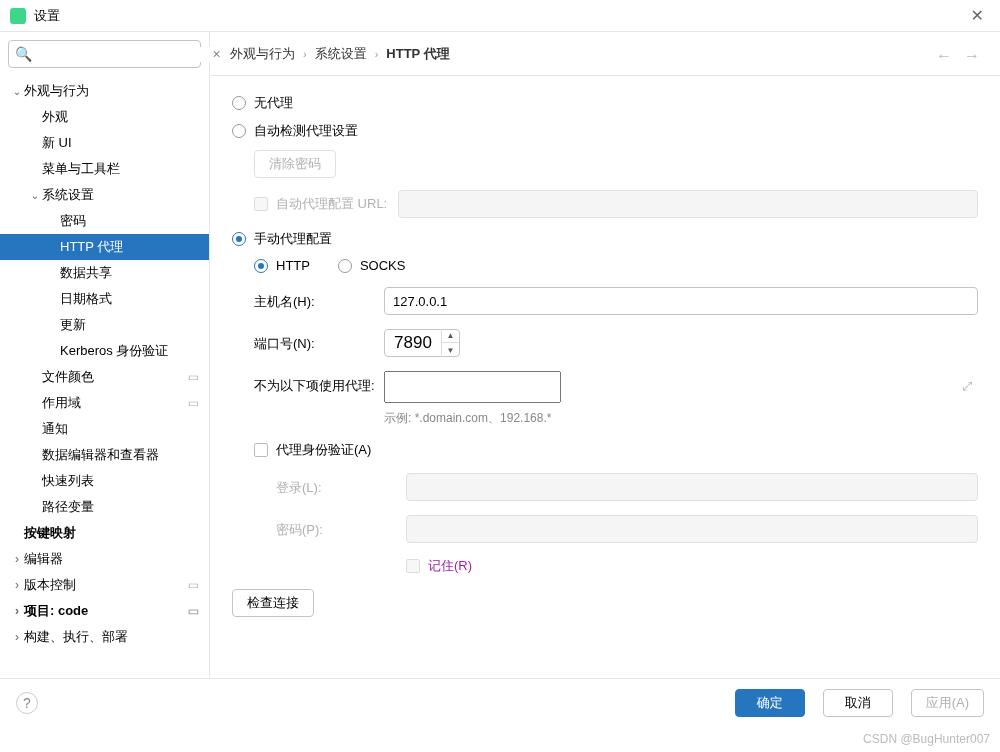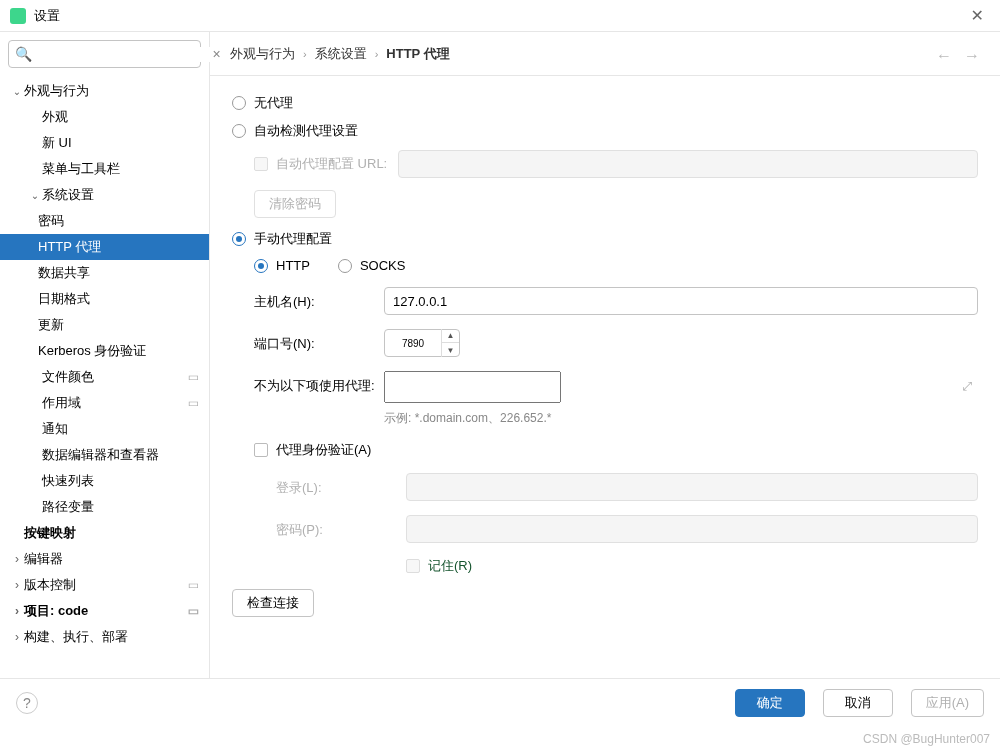--- a/index.html
+++ b/index.html
@@ -25,21 +25,21 @@
 .tree { flex: 1; overflow-y: auto; padding: 2px 0; }
 .tree-item { display: flex; align-items: center; height: 26px; padding-left: 10px; cursor: pointer; white-space: nowrap; }
 .tree-item.selected { background: #2675bf; color: #fff; }
 .tree-caret { width: 14px; font-size: 10px; color: #666; display: inline-flex; justify-content: center; }
 .tree-caret.open::before { content: "⌄"; }
 .tree-caret.closed::before { content: "›"; font-size: 12px; }
 .tree-item.selected .tree-caret { color: #fff; }
 .tree-item.bold { font-weight: 600; }
 .indent-0 { padding-left: 10px; }
 .indent-1 { padding-left: 28px; }
-.indent-2 { padding-left: 24px; text-align: center; }
+.indent-2 { padding-left: 46px; text-align: center; }
 .tree-badge { margin-left: auto; margin-right: 10px; color: #aaa; font-size: 12px; }
 
 
 .content { flex: 1; display: flex; flex-direction: column; overflow: hidden; }
 .breadcrumb { display: flex; align-items: center; height: 44px; padding: 0 20px; border-bottom: 1px solid #e6e6e6; }
 .breadcrumb .crumb { color: #333; }
 .breadcrumb .sep { margin: 0 8px; color: #999; font-size: 11px; }
 .breadcrumb .current { font-weight: 600; }
 .nav-arrows { margin-left: auto; display: flex; gap: 12px; color: #bbb; font-size: 16px; }
 
@@ -63,21 +63,21 @@
 
 button.btn { border: 1px solid #c4c4c4; background: #fff; border-radius: 4px; height: 28px; padding: 0 14px; font-size: 13px; cursor: pointer; }
 button.btn:disabled { color: #b0b0b0; border-color: #e0e0e0; }
 button.btn.primary { background: #2675bf; color: #fff; border-color: #2675bf; }
 
 .form-row { display: flex; align-items: flex-start; margin-bottom: 14px; }
 .form-label { width: 130px; padding-top: 6px; }
 .form-field { flex: 1; }
 
 .spinner { display: inline-flex; border: 1px solid #c4c4c4; border-radius: 4px; height: 28px; align-items: center; }
-.spinner input { border: none; outline: none; width: 56px; text-align: center; font-size: 10px; }
+.spinner input { border: none; outline: none; width: 56px; text-align: center; font-size: 17px; }
 .spinner .steppers { display: flex; flex-direction: column; border-left: 1px solid #ddd; width: 18px; }
 .spinner .stepper { height: 14px; font-size: 8px; display: flex; align-items: center; justify-content: center; color: #555; cursor: pointer; }
 .spinner .stepper:first-child { border-bottom: 1px solid #ddd; }
 
 .textarea-wrap { position: relative; }
 textarea.textfield { height: 32px; resize: none; padding-top: 6px; font-family: inherit; }
 .expand-icon { position: absolute; right: 6px; top: 8px; color: #aaa; font-size: 12px; }
 
 .hint { color: #888; font-size: 12px; margin-top: 4px; }
 
@@ -227,27 +227,27 @@
         <span class="radio"></span>
         <span>无代理</span>
       </div>
 
       <div class="radio-row">
         <span class="radio"></span>
         <span>自动检测代理设置</span>
       </div>
 
       <div class="sub">
+        <div class="row">
+          <button class="btn" disabled="">清除密码</button>
+        </div>
         <div class="row disabled">
           <span class="checkbox disabled"></span>
           <span style="width:122px;">自动代理配置 URL:</span>
           <input class="textfield" disabled="" style="flex: 1 1 0%;">
-        </div>
-        <div class="row">
-          <button class="btn" disabled="">清除密码</button>
         </div>
       </div>
 
       <div class="radio-row">
         <span class="radio checked"></span>
         <span>手动代理配置</span>
       </div>
 
       <div class="sub">
         <div class="radio-row" style="margin-bottom:14px">
@@ -277,39 +277,39 @@
           </div>
         </div>
 
         <div class="form-row">
           <div class="form-label"><span>不为以下项使用代理:</span></div>
           <div class="form-field">
             <div class="textarea-wrap">
               <textarea class="textfield" style=""></textarea>
               <span class="expand-icon">⤢</span>
             </div>
-            <div class="hint">示例: *.domain.com、226.652.*</div>
+            <div class="hint">示例: *.domain.com、192.168.*</div>
           </div>
         </div>
 
         <div class="row" style="margin-bottom:14px">
           <span class="checkbox"></span>
           <span>代理身份验证(A)</span>
         </div>
 
         <div class="sub">
           <div class="form-row disabled" style="color:#b0b0b0">
             <div class="form-label">登录(L):</div>
             <div class="form-field"><input class="textfield" disabled="" style=""></div>
           </div>
           <div class="form-row disabled" style="color:#b0b0b0">
             <div class="form-label">密码(P):</div>
             <div class="form-field"><input class="textfield" type="password" disabled="" style=""></div>
           </div>
-          <div class="form-row disabled" style="color:#14532d">
+          <div class="form-row disabled" style="color:#a21caf">
             <div class="form-label"></div>
             <div class="form-field row" style="margin:0">
               <span class="checkbox disabled"></span>
               <span>记住(R)</span>
             </div>
           </div>
         </div>
       </div>
 
       <div class="row" style="margin-top:4px">

